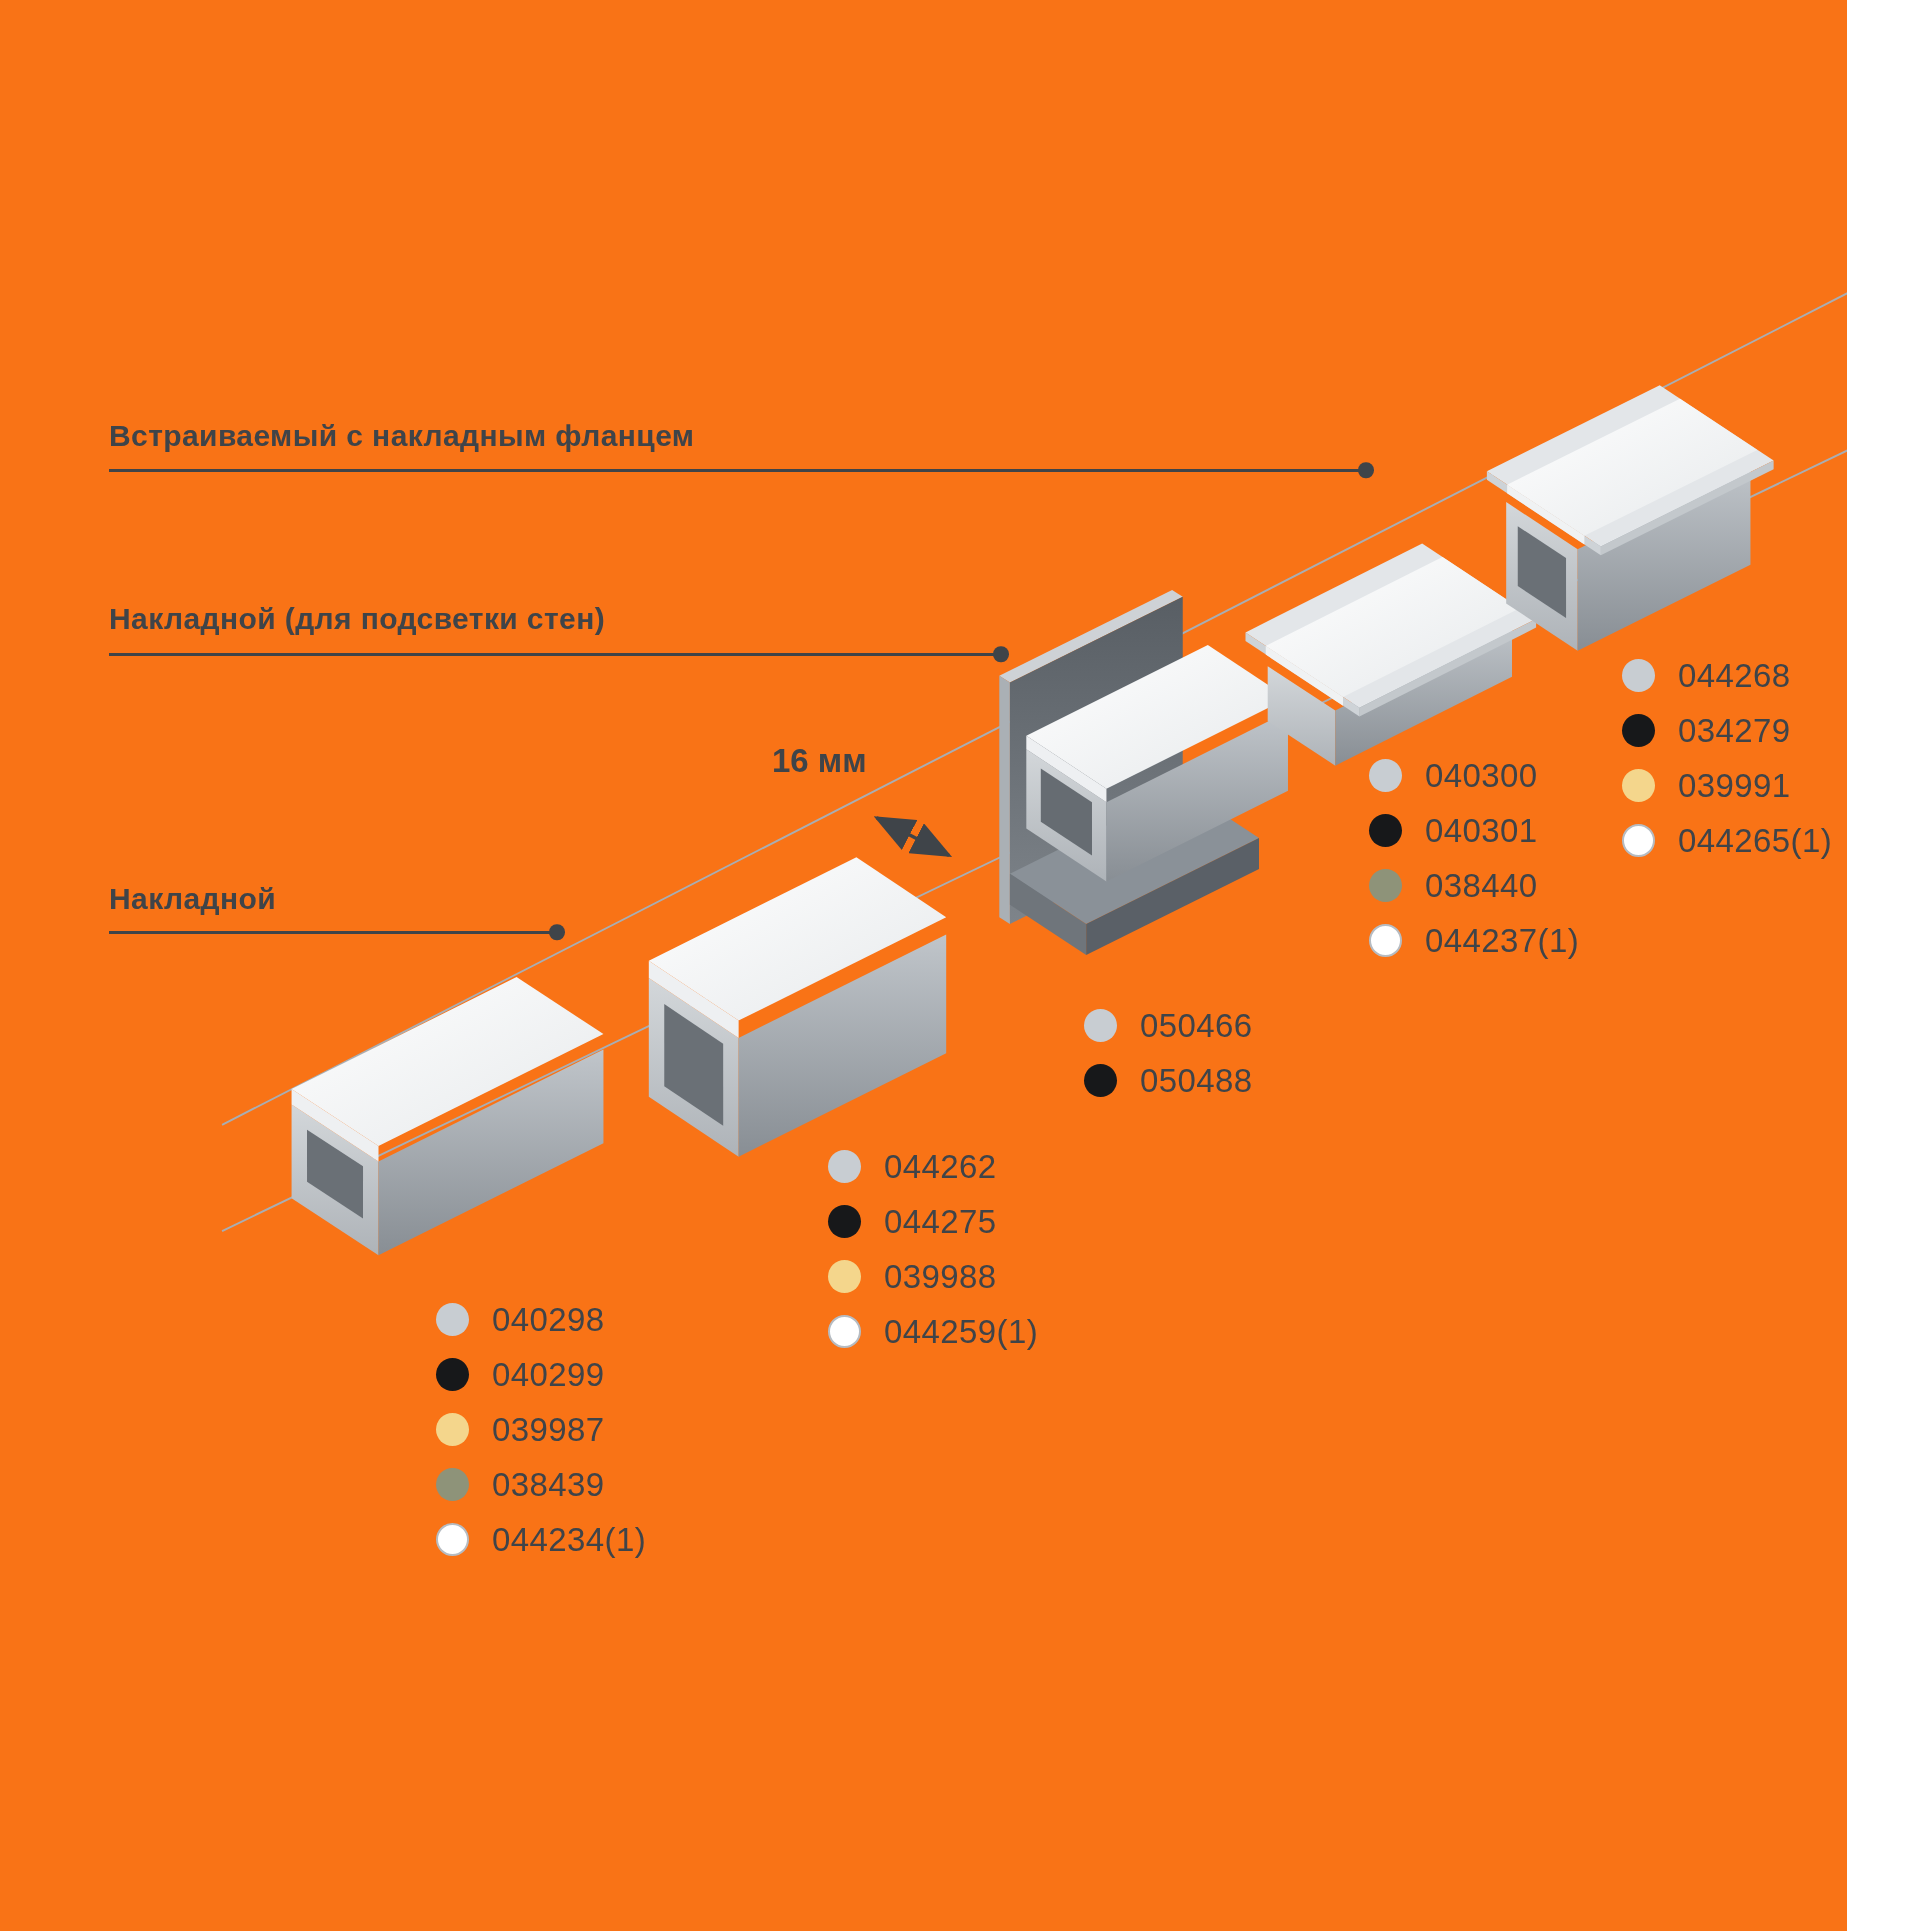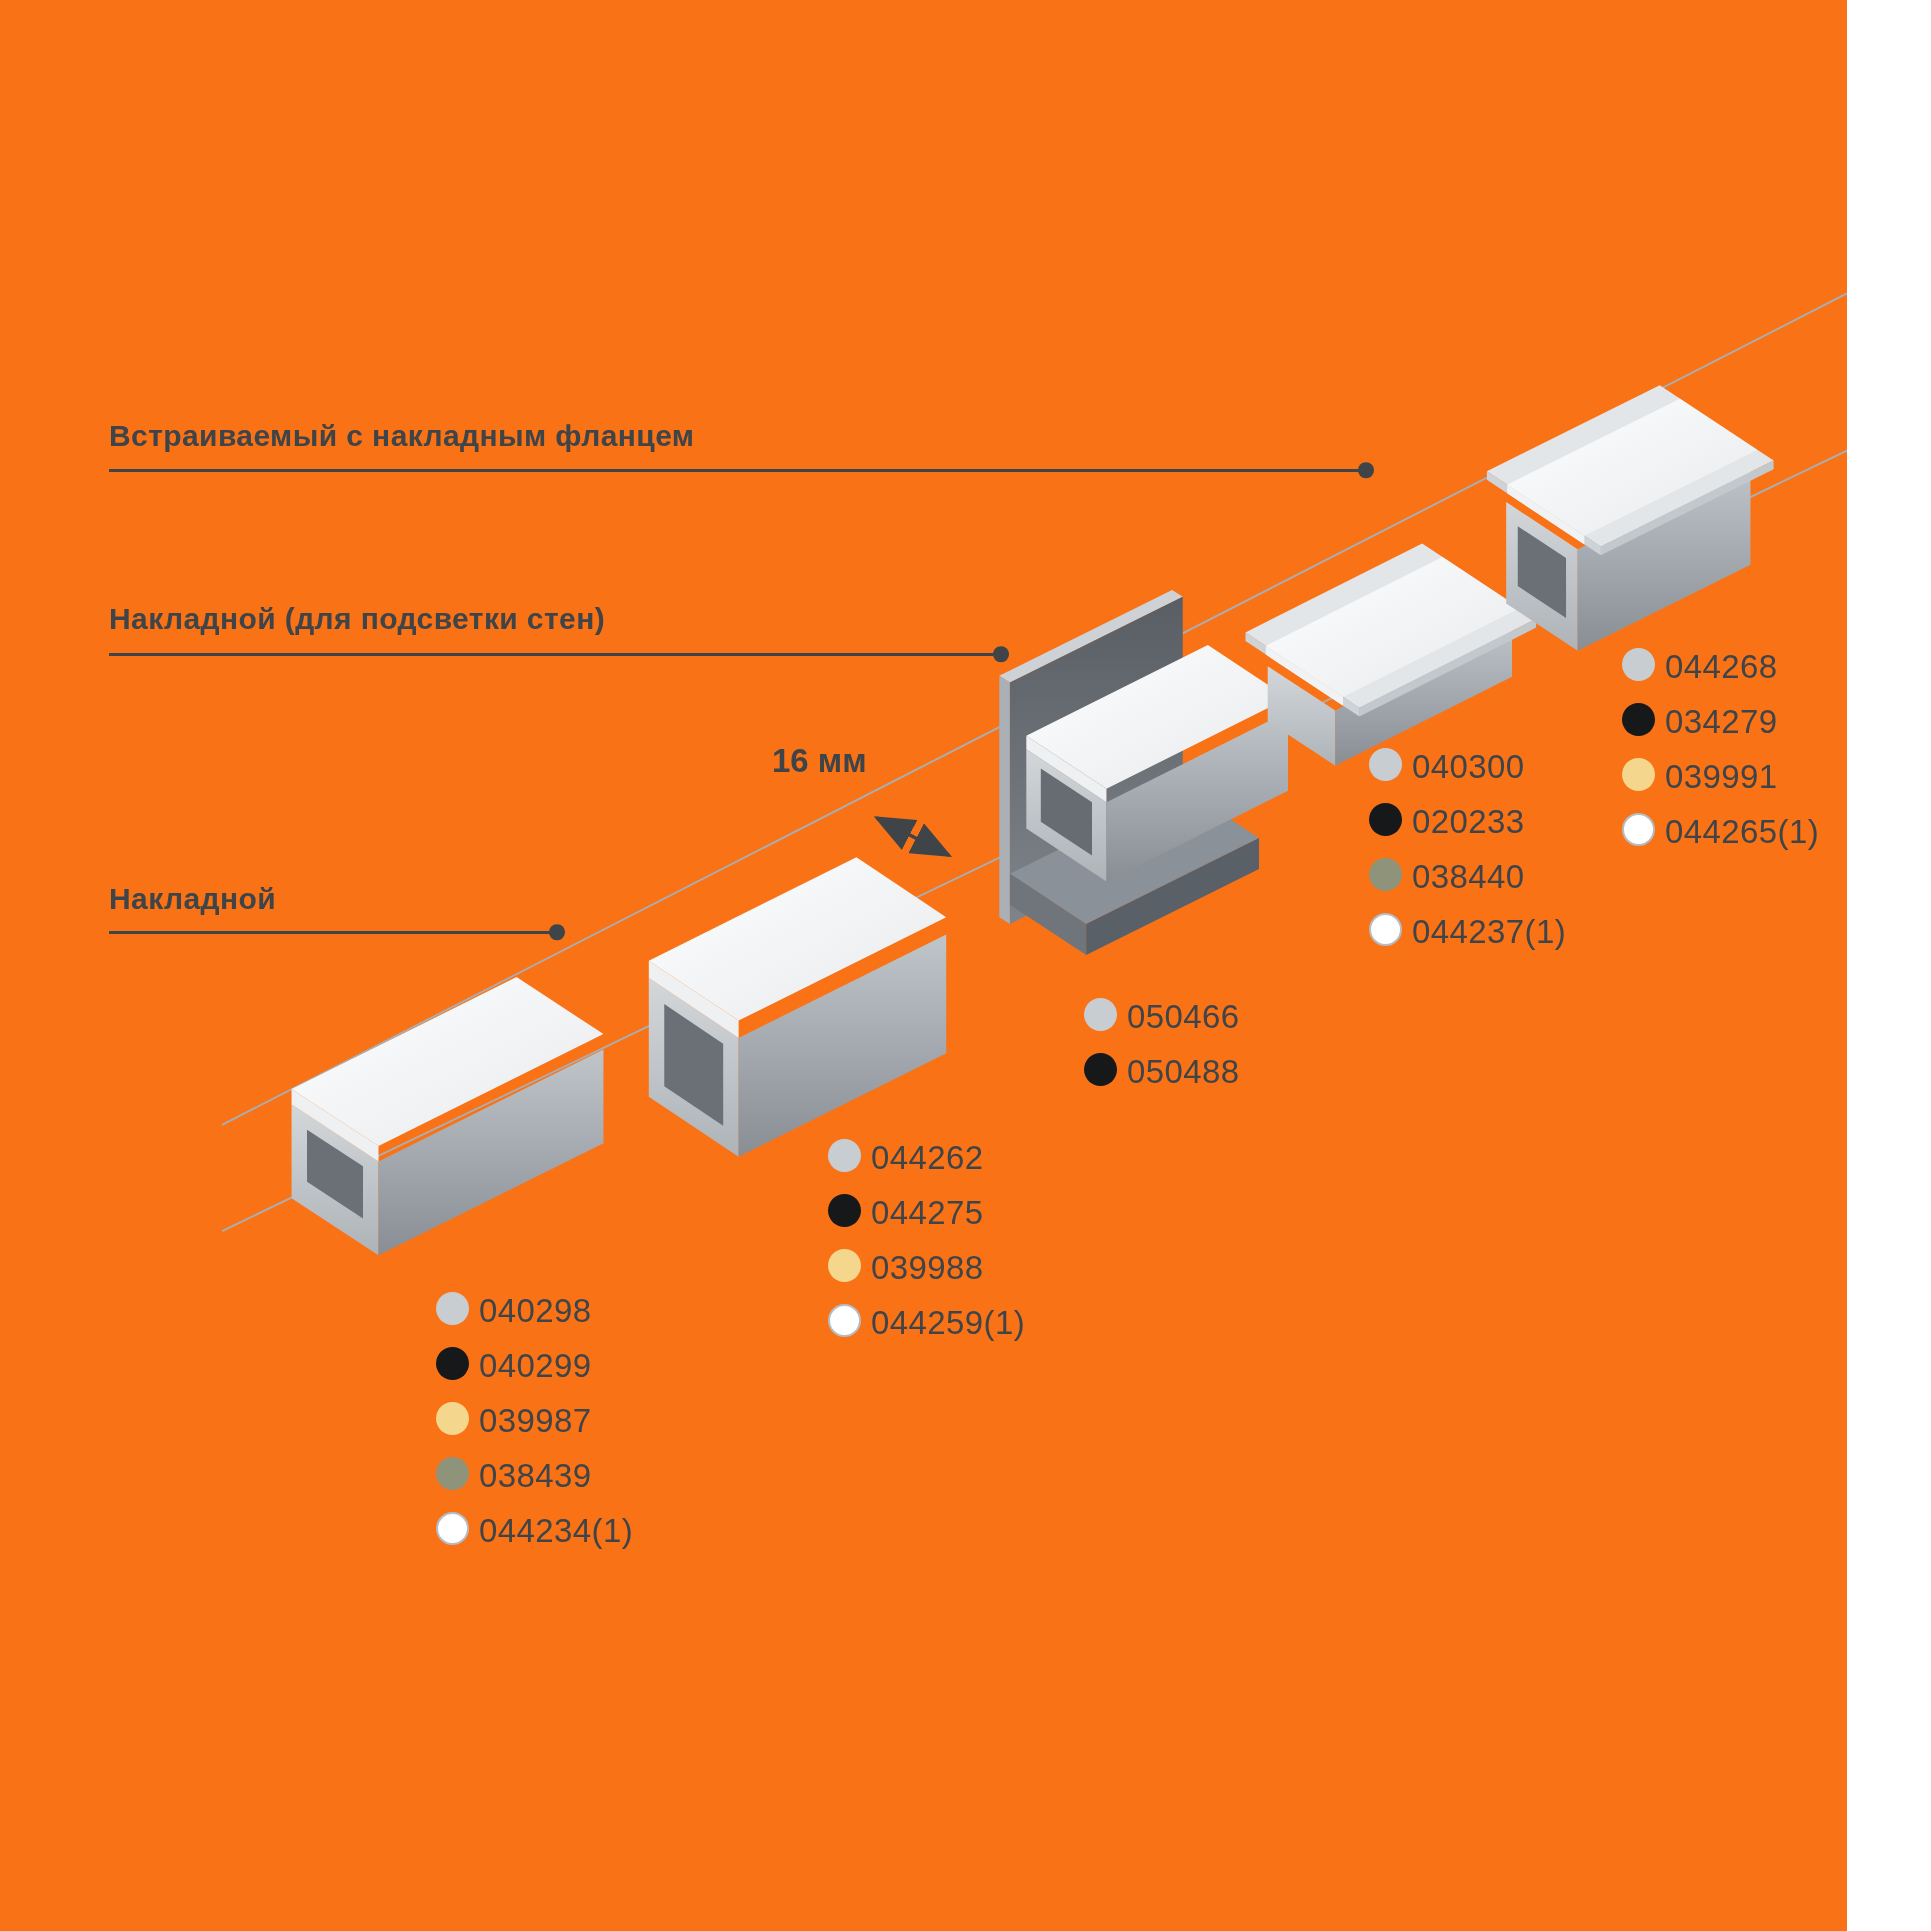--- a/index.html
+++ b/index.html
@@ -6,21 +6,21 @@
   .stage{
     position:relative;width:1847px;height:1931px;background:#f97316;
     font-family:"Liberation Sans",sans-serif;color:#3f4449;overflow:hidden;
   }
   .scene{position:absolute;left:0;top:0;}
   .label{position:absolute;font-size:30px;font-weight:700;letter-spacing:0.4px;white-space:nowrap;color:#3f4449;}
   .leader{position:absolute;height:2.9px;background:#3f4449;}
   .leader-dot{position:absolute;right:-7.7px;top:50%;transform:translateY(-50%);width:15.4px;height:15.4px;border-radius:50%;background:#3f4449;}
   .dim-label{position:absolute;left:772px;top:742px;font-size:33px;font-weight:700;white-space:nowrap;color:#3f4449;}
   .codes{position:absolute;display:flex;flex-direction:column;}
-  .code-row{display:flex;align-items:flex-start;height:55px;gap:10px;}
+  .code-row{display:flex;align-items:center;height:55px;gap:23px;}
   .dot{width:33px;height:33px;border-radius:50%;flex:0 0 auto;box-sizing:border-box;background:#ccc;}
   .dot[data-dot-color="white"]{border:2.9px solid #b6bcc2;}
   .code{font-size:33px;font-weight:400;letter-spacing:0.4px;white-space:nowrap;}
 </style>
 </head>
 <body>
 
 <div class="stage">
 
   <svg class="scene" width="1931" height="1931" viewBox="0 0 2000 2000">
@@ -177,21 +177,21 @@
     </div>
   </div>
 
   <div class="codes" style="left:1369px;top:748px">
     <div class="code-row">
       <span class="dot" data-dot-color="gray" style="background-color: rgb(200, 205, 210);"></span>
       <span class="code">040300</span>
     </div>
     <div class="code-row">
       <span class="dot" data-dot-color="black" style="background-color: rgb(23, 24, 26);"></span>
-      <span class="code">020233</span>
+      <span class="code">040301</span>
     </div>
     <div class="code-row">
       <span class="dot" data-dot-color="olive" style="background-color: rgb(142, 147, 121);"></span>
       <span class="code">038440</span>
     </div>
     <div class="code-row">
       <span class="dot" data-dot-color="white" style="background-color: rgb(255, 255, 255);"></span>
       <span class="code">044237(1)</span>
     </div>
   </div>

